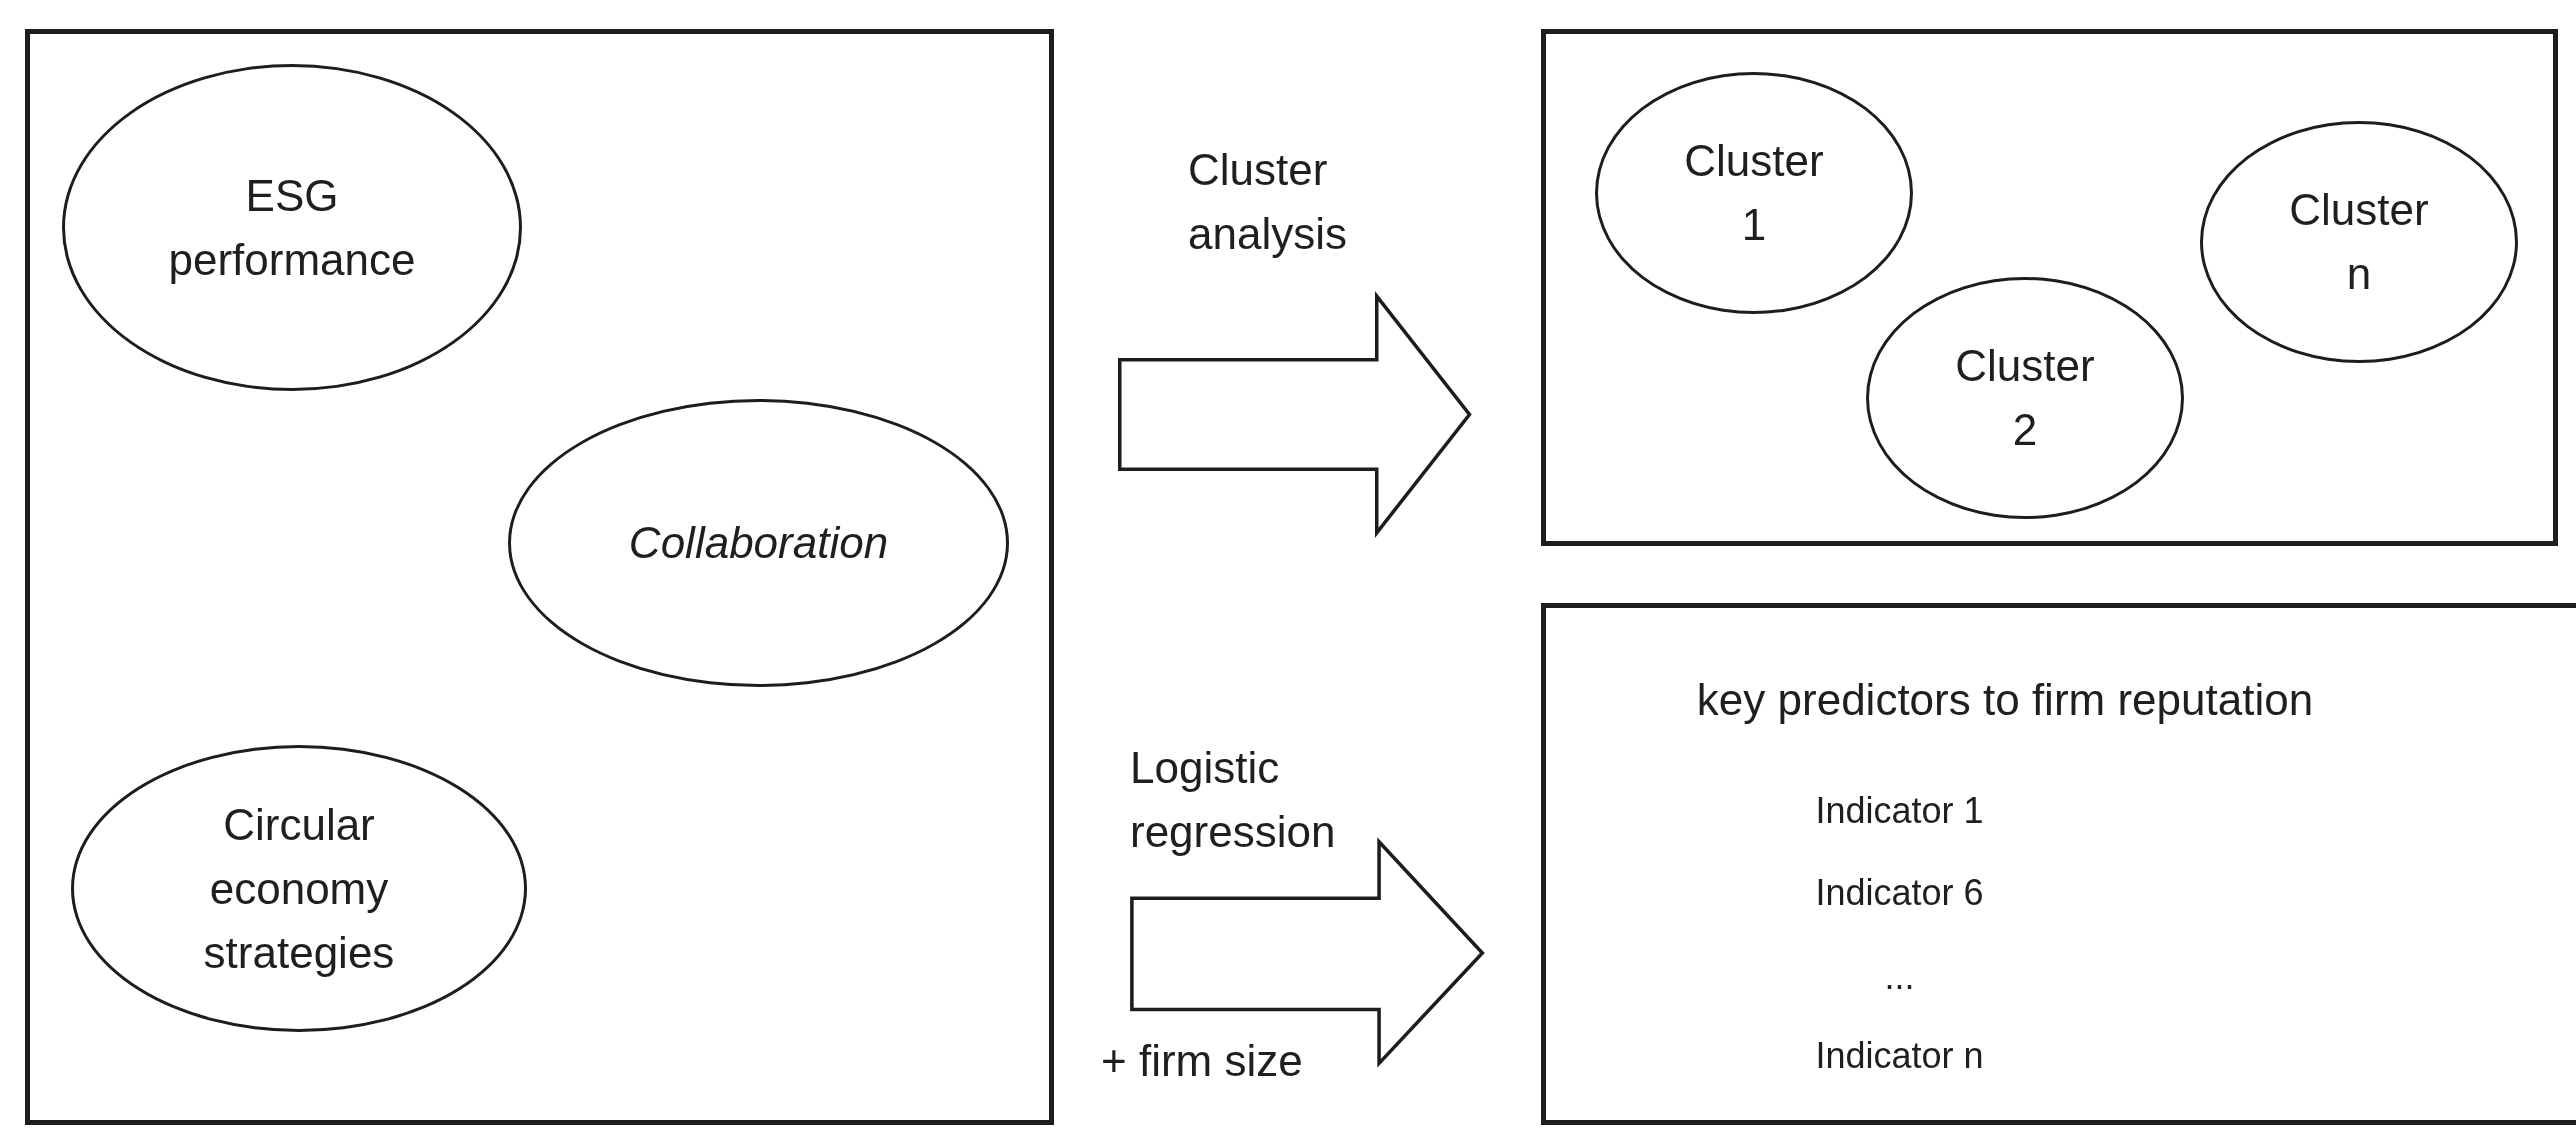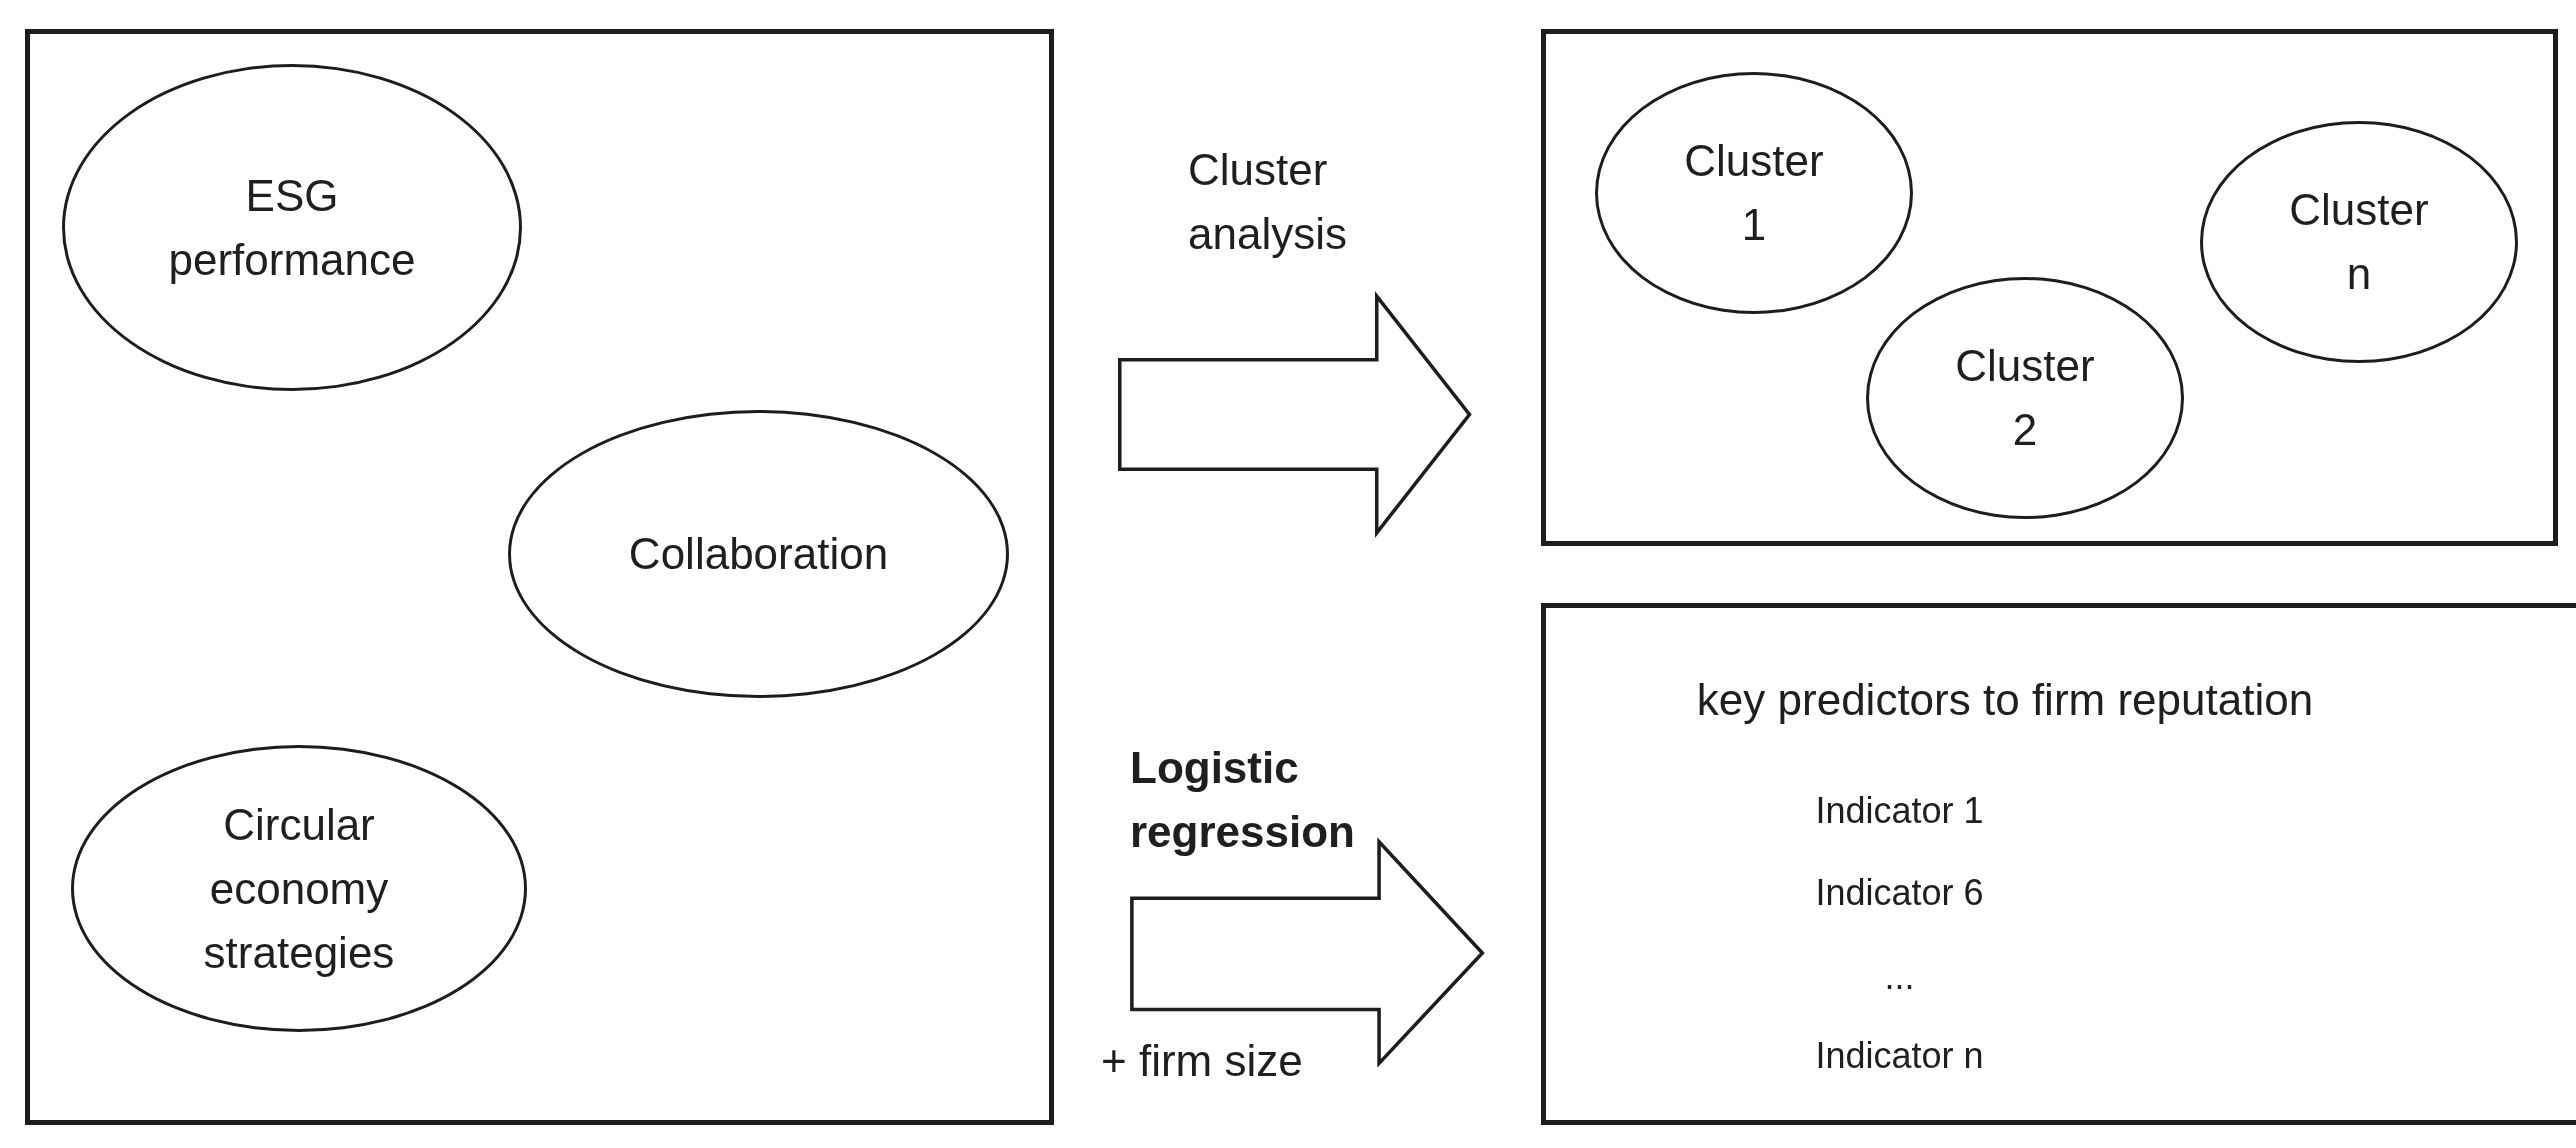--- a/index.html
+++ b/index.html
@@ -70,37 +70,37 @@
 </head>
 <body>
 
 <div class="canvas">
 
   <div class="panel" style="left:25px; top:29px; width:1029px; height:1096px;">
     <div class="ellipse" style="left:32px; top:30px; width:460px; height:327px;justify-content:center;">
       <span class="ellipse-label">ESG
 performance</span>
     </div>
-    <div class="ellipse" style="left:478px; top:376px; width:501px; height:288px;">
+    <div class="ellipse" style="left:478px; top:365px; width:501px; height:288px;font-style:italic;">
       <span class="ellipse-label">Collaboration</span>
     </div>
     <div class="ellipse" style="left:41px; top:711px; width:456px; height:287px;">
       <span class="ellipse-label">Circular
 economy
 strategies</span>
     </div>
   </div>
 
   <div class="free-label" style="left:1188px; top:138px;">Cluster
 analysis</div>
   <svg class="arrow-svg" style="left:1118px; top:294px;" width="355" height="241" viewBox="0 0 402 272">
     <polygon class="arrow-shape" points="2,74 293,74 293,2 398,136 293,270 293,198 2,198"></polygon>
   </svg>
 
-  <div class="free-label" style="left:1130px; top:736px;font-weight:bold;">Logistic
+  <div class="free-label" style="left:1130px; top:736px;">Logistic
 regression</div>
   <svg class="arrow-svg" style="left:1130px; top:840px;" width="356" height="226" viewBox="0 0 403 256">
     <polygon class="arrow-shape" points="2,66 282,66 282,2 399,128 282,253 282,192 2,192"></polygon>
   </svg>
   <div class="free-label" style="left:1101px; top:1029px;">+ firm size</div>
 
   <div class="panel" style="left:1541px; top:29px; width:1017px; height:517px;">
     <div class="ellipse" style="left:49px; top:38px; width:318px; height:242px;">
       <span class="ellipse-label">Cluster
 1</span>

